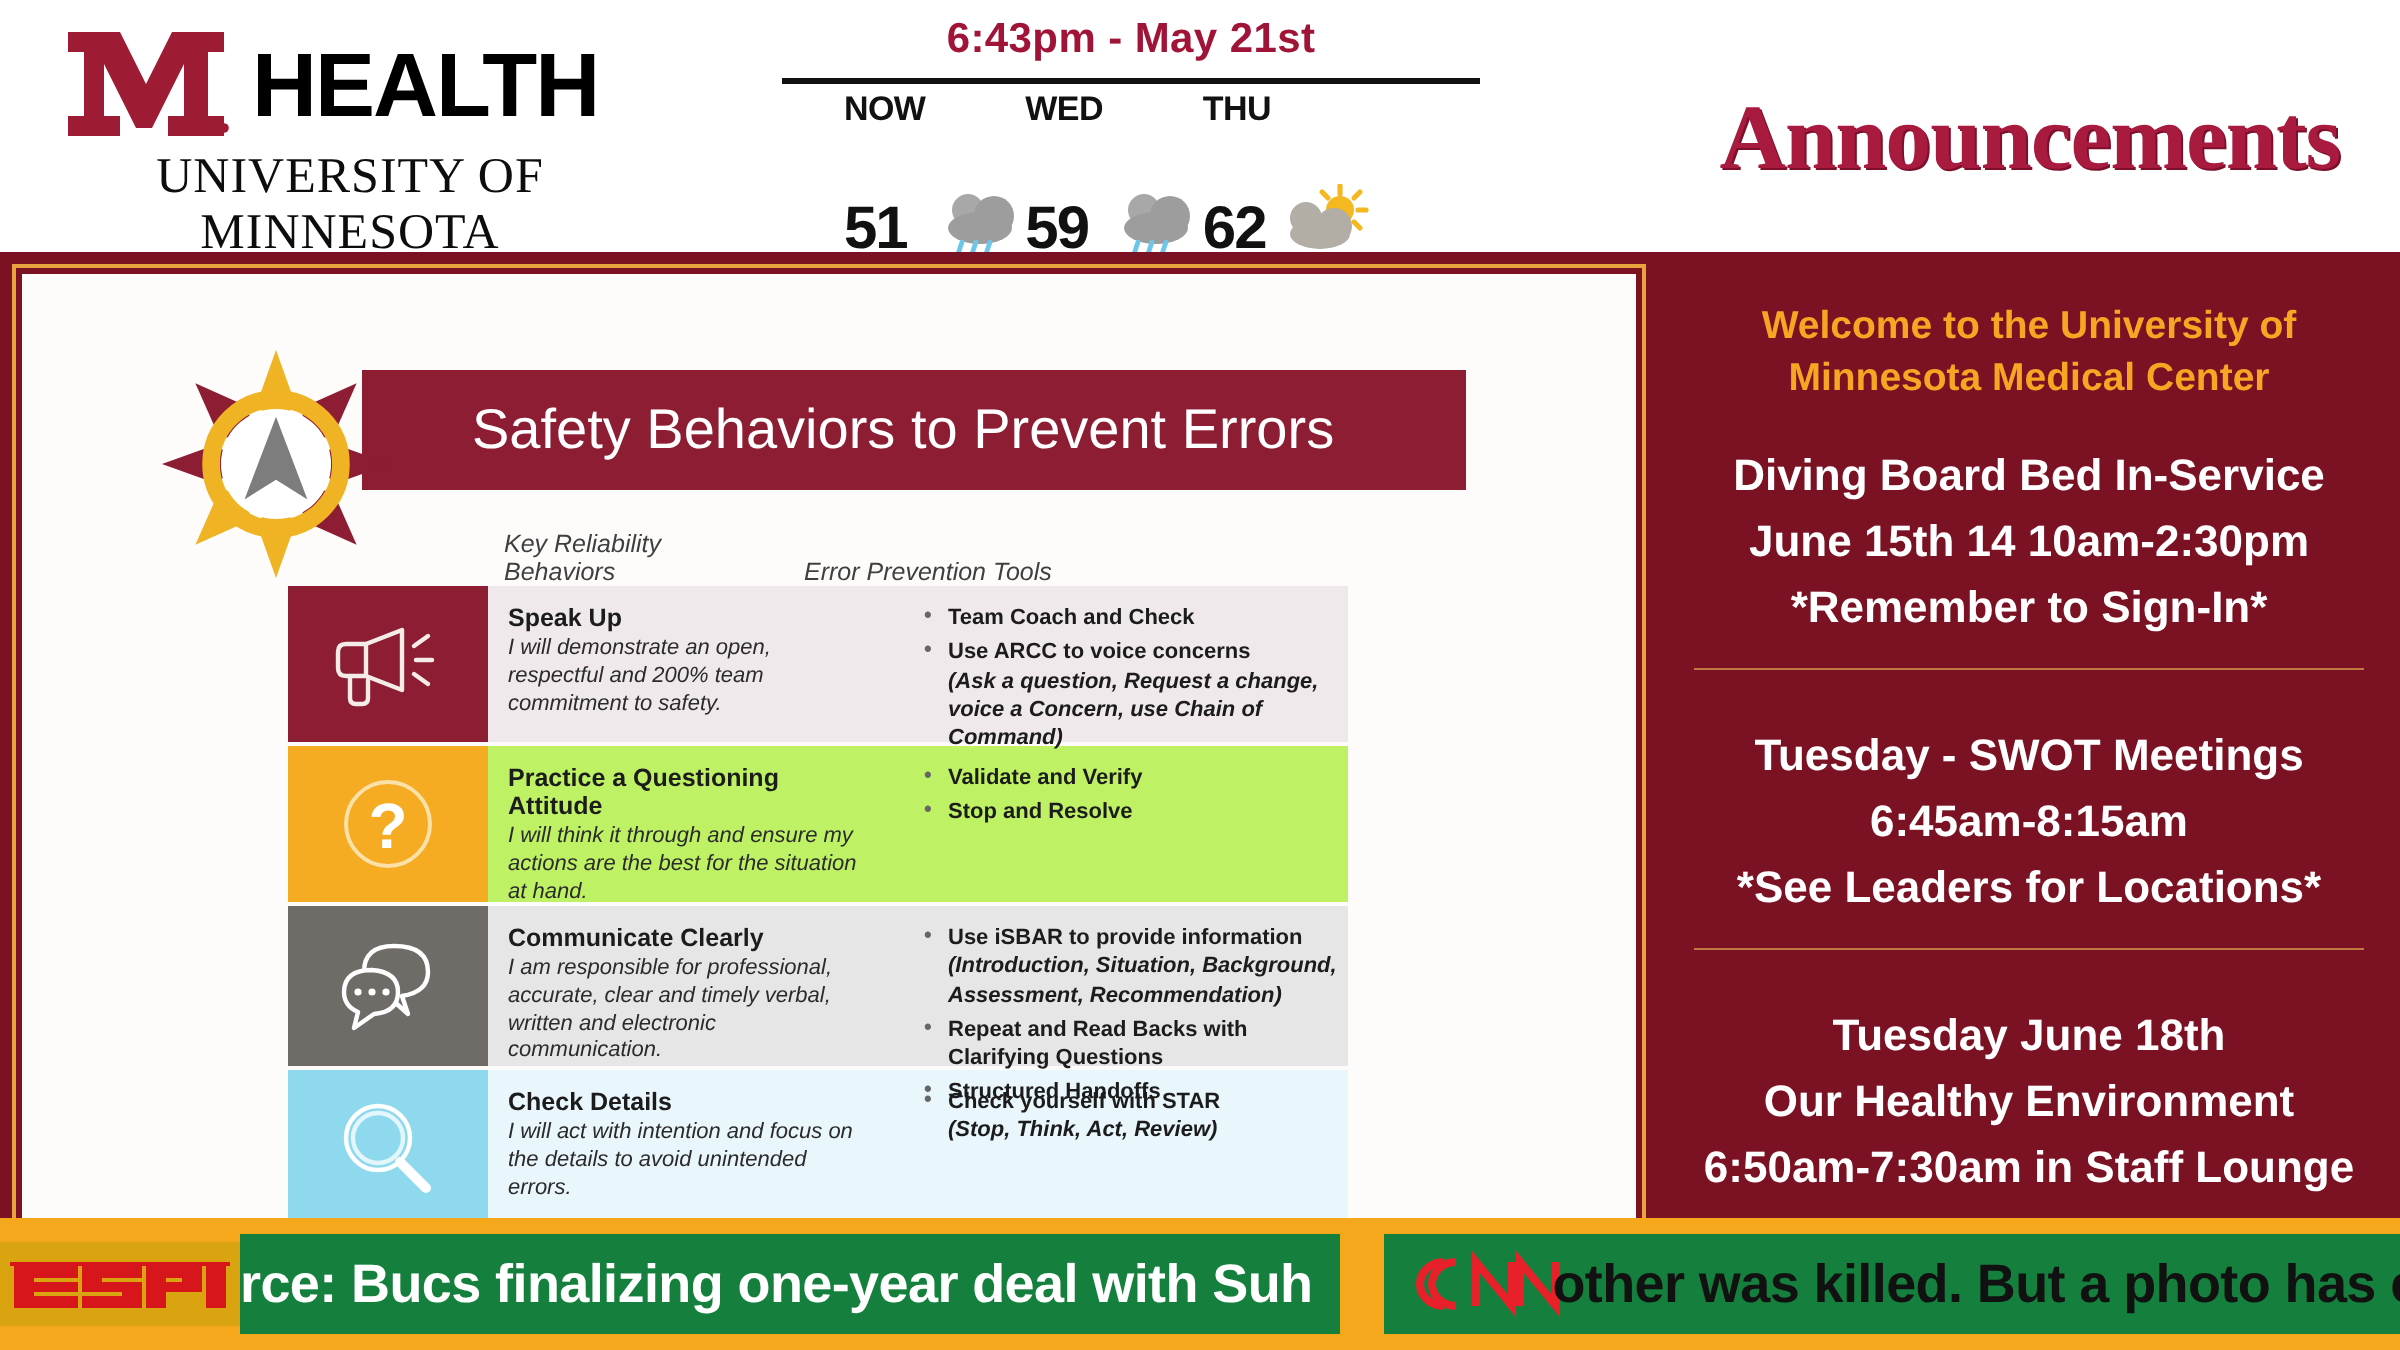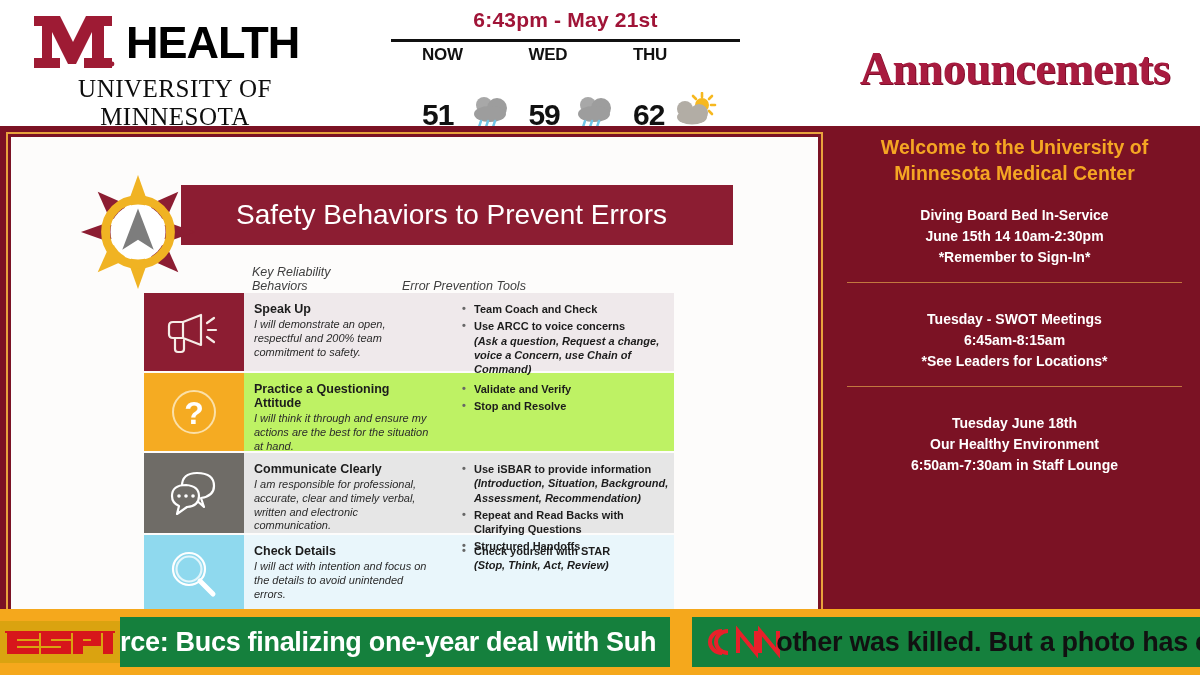--- a/index.html
+++ b/index.html
@@ -33,21 +33,21 @@
     letter-spacing:2.2px;margin-top:7px;
   }
 
   
   .timewx{position:absolute;left:388px;top:8px;width:355px;}
   .time-text{
     text-align:center;color:#a01437;font-weight:bold;font-size:21px;
     letter-spacing:.2px;
   }
   .wx-rule{height:3px;background:#111;margin:7px 3px 4px 3px;}
-  .wx-row{display:flex;justify-content:space-between;padding:0 26px 0 34px;}
+  .wx-row{display:flex;padding:0 26px 0 34px;}
   .wx-cell{display:flex;align-items:flex-end;gap:4px;}
   .wx-txt{text-align:left;line-height:1;}
   .wx-day{font-weight:bold;font-size:17px;color:#111;letter-spacing:-.3px;}
   .wx-temp{font-weight:bold;font-size:30px;color:#111;line-height:.95;letter-spacing:-1px;margin-top:38px;}
   .wx-ico{width:46px;height:38px;flex:none;}
 
   
   .ann-title{
     position:absolute;left:832px;top:34px;width:366px;height:68px;
     display:flex;align-items:center;justify-content:center;
@@ -118,28 +118,28 @@
   .r3 .ico{background:#6f6c67;}
   .r4 .mid,.r4 .right{background:#e9f6fb;}
   .r4 .ico{background:#8fd9ee;}
   .r3{height:80px;}
 
   
   .ann-panel{
     position:absolute;left:829px;top:126px;width:371px;height:483px;
     background:#7b1224;color:#fff;
     display:flex;flex-direction:column;justify-content:flex-start;
-    padding-top:8px;box-sizing:border-box;
+    padding-top:24px;box-sizing:border-box;
   }
   .ann-welcome{
     color:#f5a623;font-weight:bold;font-size:19.5px;text-align:center;
     line-height:1.35;padding:0 14px;
   }
   .ann-blk{
-    text-align:center;font-weight:bold;font-size:14px;line-height:1.5;
+    text-align:center;font-weight:bold;font-size:22px;line-height:1.5;
     padding:0 10px;color:#fff;
   }
   .ann-sep{height:1px;background:#c2783f;margin:14px 18px;}
   .sp-a{height:18px;}
   .sp-b{height:12px;}
 
   
   .ticker-wrap{
     position:absolute;left:0;top:609px;width:1200px;height:66px;background:#f5a81c;
   }

